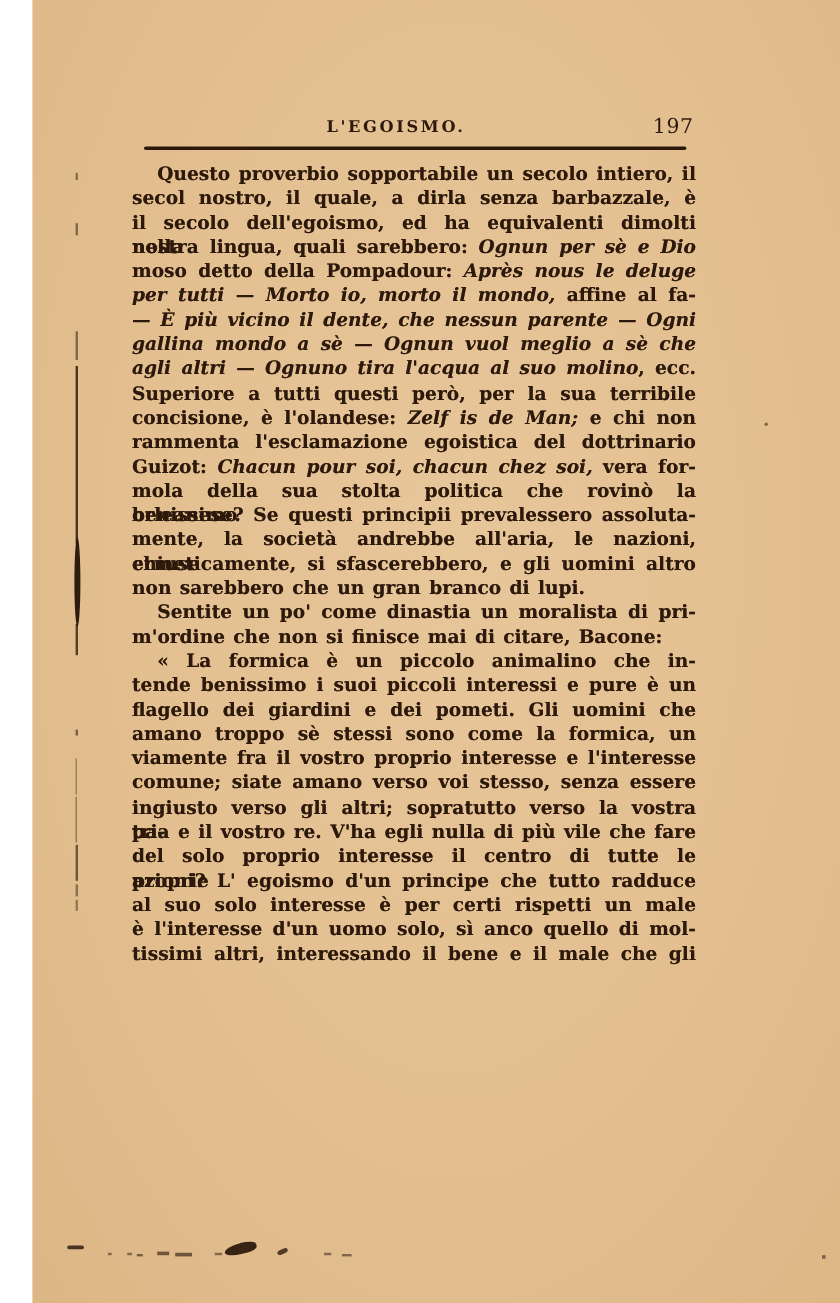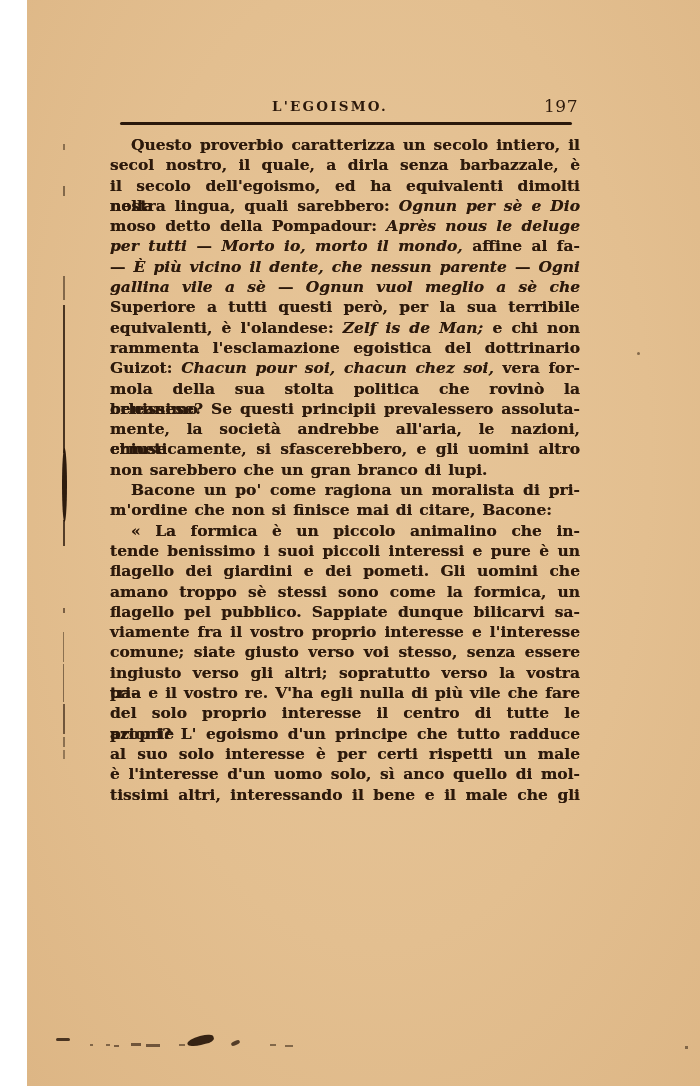--- a/index.html
+++ b/index.html
@@ -85,50 +85,50 @@
 
   <div class="header-row">
     <span class="running-title">L'EGOISMO.</span>
     <span class="page-number">197</span>
   </div>
 
   <div class="header-rule"></div>
 
   <div class="text-block">
       <div>
-        <div class="line indent"><span>Questo proverbio caratterizza un secolo intiero, il</span></div>
+        <div class="line indent"><span>Questo proverbio sopportabile un secolo intiero, il</span></div>
         <div class="line"><span>secol nostro, il quale, a dirla senza barbazzale, è</span></div>
         <div class="line"><span>il secolo dell'egoismo, ed ha equivalenti dimolti nella</span></div>
         <div class="line"><span>nostra lingua, quali sarebbero: </span><span class="it">Ognun per sè e Dio</span></div>
         <div class="line"><span>moso detto della Pompadour: </span><span class="it">Après nous le deluge</span></div>
         <div class="line"><span class="it">per tutti</span><span> — </span><span class="it">Morto io, morto il mondo,</span><span> affine al fa-</span></div>
         <div class="line"><span>— </span><span class="it">È più vicino il dente, che nessun parente</span><span> — </span><span class="it">Ogni</span></div>
-        <div class="line"><span class="it">gallina vile a sè</span><span> — </span><span class="it">Ognun vuol meglio a sè che</span></div>
+        <div class="line"><span class="it">gallina mondo a sè</span><span> — </span><span class="it">Ognun vuol meglio a sè che</span></div>
+        <div class="line"><span class="it">agli altri</span><span> — </span><span class="it">Ognuno tira l'acqua al suo molino</span><span>, ecc.</span></div>
         <div class="line"><span>Superiore a tutti questi però, per la sua terribile</span></div>
-        <div class="line"><span>equivalenti, è l'olandese: </span><span class="it">Zelf is de Man;</span><span> e chi non</span></div>
+        <div class="line"><span>concisione, è l'olandese: </span><span class="it">Zelf is de Man;</span><span> e chi non</span></div>
         <div class="line"><span>rammenta l'esclamazione egoistica del dottrinario</span></div>
         <div class="line"><span>Guizot: </span><span class="it">Chacun pour soi, chacun chez soi,</span><span> vera for-</span></div>
         <div class="line"><span>mola della sua stolta politica che rovinò la benissimo</span></div>
         <div class="line"><span>orleanese? Se questi principii prevalessero assoluta-</span></div>
         <div class="line"><span>mente, la società andrebbe all'aria, le nazioni, chiuse</span></div>
         <div class="line"><span>ermeticamente, si sfascerebbero, e gli uomini altro</span></div>
         <div class="line last"><span>non sarebbero che un gran branco di lupi.</span></div>
       </div>
       <div>
-        <div class="line indent"><span>Bacone un po' come ragiona un moralista di pri-</span></div>
+        <div class="line indent"><span>Sentite un po' come dinastia un moralista di pri-</span></div>
         <div class="line last"><span>m'ordine che non si finisce mai di citare, Bacone:</span></div>
       </div>
       <div>
         <div class="line indent"><span>« La formica è un piccolo animalino che in-</span></div>
         <div class="line"><span>tende benissimo i suoi piccoli interessi e pure è un</span></div>
         <div class="line"><span>flagello dei giardini e dei pometi. Gli uomini che</span></div>
         <div class="line"><span>amano troppo sè stessi sono come la formica, un</span></div>
-        <div class="line"><span>flagello pel pubblico. Sappiate dunque bilicarvi sa-</span></div>
         <div class="line"><span>viamente fra il vostro proprio interesse e l'interesse</span></div>
-        <div class="line"><span>comune; siate giusto verso voi stesso, senza essere</span></div>
+        <div class="line"><span>comune; siate amano verso voi stesso, senza essere</span></div>
         <div class="line"><span>ingiusto verso gli altri; sopratutto verso la vostra pa-</span></div>
         <div class="line"><span>tria e il vostro re. V'ha egli nulla di più vile che fare</span></div>
         <div class="line"><span>del solo proprio interesse il centro di tutte le proprie</span></div>
         <div class="line"><span>azioni? L' egoismo d'un principe che tutto radduce</span></div>
         <div class="line"><span>al suo solo interesse è per certi rispetti un male</span></div>
         <div class="line"><span>è l'interesse d'un uomo solo, sì anco quello di mol-</span></div>
         <div class="line"><span>tissimi altri, interessando il bene e il male che gli</span></div>
       </div>
     </div>
 

